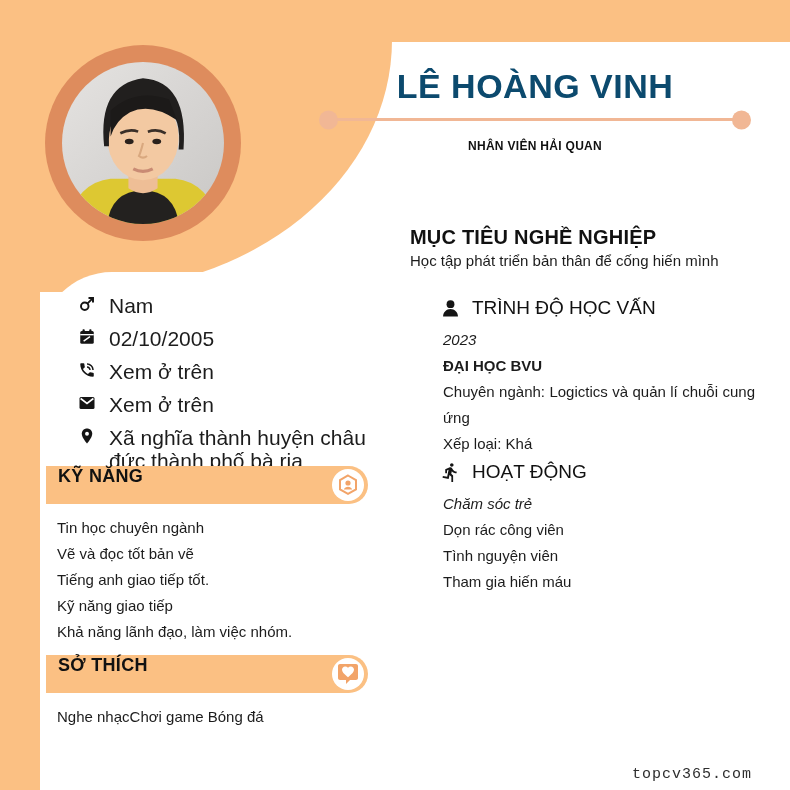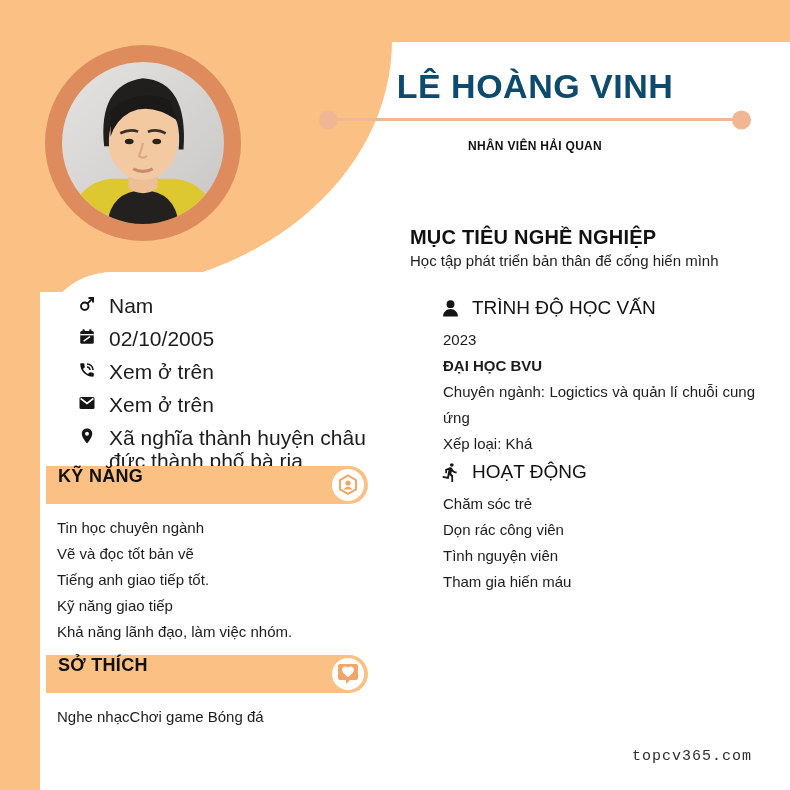--- a/index.html
+++ b/index.html
@@ -26,21 +26,21 @@
   .dot.l{left:-5px}.dot.r{right:-5px}
   .job-title{margin:18px 0 0 0;font-size:12px;font-weight:bold;color:#111;letter-spacing:.3px;}
   
   .objective{position:absolute;left:410px;top:226px;width:348px;}
   .objective h2{margin:0 0 0 0;font-size:20px;letter-spacing:.2px;color:#111;}
   .objective p{margin:0;font-size:15px;line-height:24px;}
   .section{position:absolute;left:410px;width:350px;}
   .sec-head{display:flex;align-items:center;gap:11px;margin-left:30px;font-size:19px;font-weight:normal;color:#111;}
   .sec-head .ic{width:21px;height:21px;color:#151515;flex:none;}
   .sec-body{margin:8px 0 0 33px;font-size:15px;line-height:26px;}
-  .italic{}
+  .italic{font-style:italic;}
   .bold{font-weight:bold;}
   .justify{text-align:justify;width:312px;}
   .edu{top:297px;}
   .act{top:461px;}
   
   .info-list{position:absolute;left:78px;top:294px;width:300px;}
   .info-item{display:flex;align-items:flex-start;gap:13px;margin-bottom:10px;font-size:21px;line-height:19px;}
   .info-item .ic{width:18px;height:18px;color:#151515;flex:none;margin-top:1px;}
   .info-item .txt{width:270px;line-height:23px;}
   
@@ -48,21 +48,21 @@
        border-radius:0 19px 19px 0;display:flex;}
   .bar-title{margin-left:12px;font-size:18px;font-weight:bold;color:#111;letter-spacing:.3px;}
   .bar-badge{position:absolute;right:4px;top:3px;width:32px;height:32px;background:#fff;border-radius:50%;
        display:flex;align-items:center;justify-content:center;}
   .bar-badge svg{width:24px;height:24px;color:var(--accent,#F2A469);}
   .bar-skills{top:466px;}
   .bar-hobby{top:655px;}
   .skills-list{position:absolute;left:57px;top:515px;width:305px;font-size:15px;line-height:26px;}
   .hobby-text{position:absolute;left:57px;top:708px;width:305px;font-size:15px;}
   
-  .brand{position:absolute;right:38px;bottom:25px;font-family:"Liberation Mono","DejaVu Sans Mono",monospace;
+  .brand{position:absolute;right:38px;bottom:7px;font-family:"Liberation Mono","DejaVu Sans Mono",monospace;
        font-size:15px;letter-spacing:1px;color:#2e2e2e;}
 </style>
 </head>
 <body>
 
 <div class="page">
 
   <div class="top-band"></div>
   <div class="blob"></div>
   <div class="left-strip"></div>

